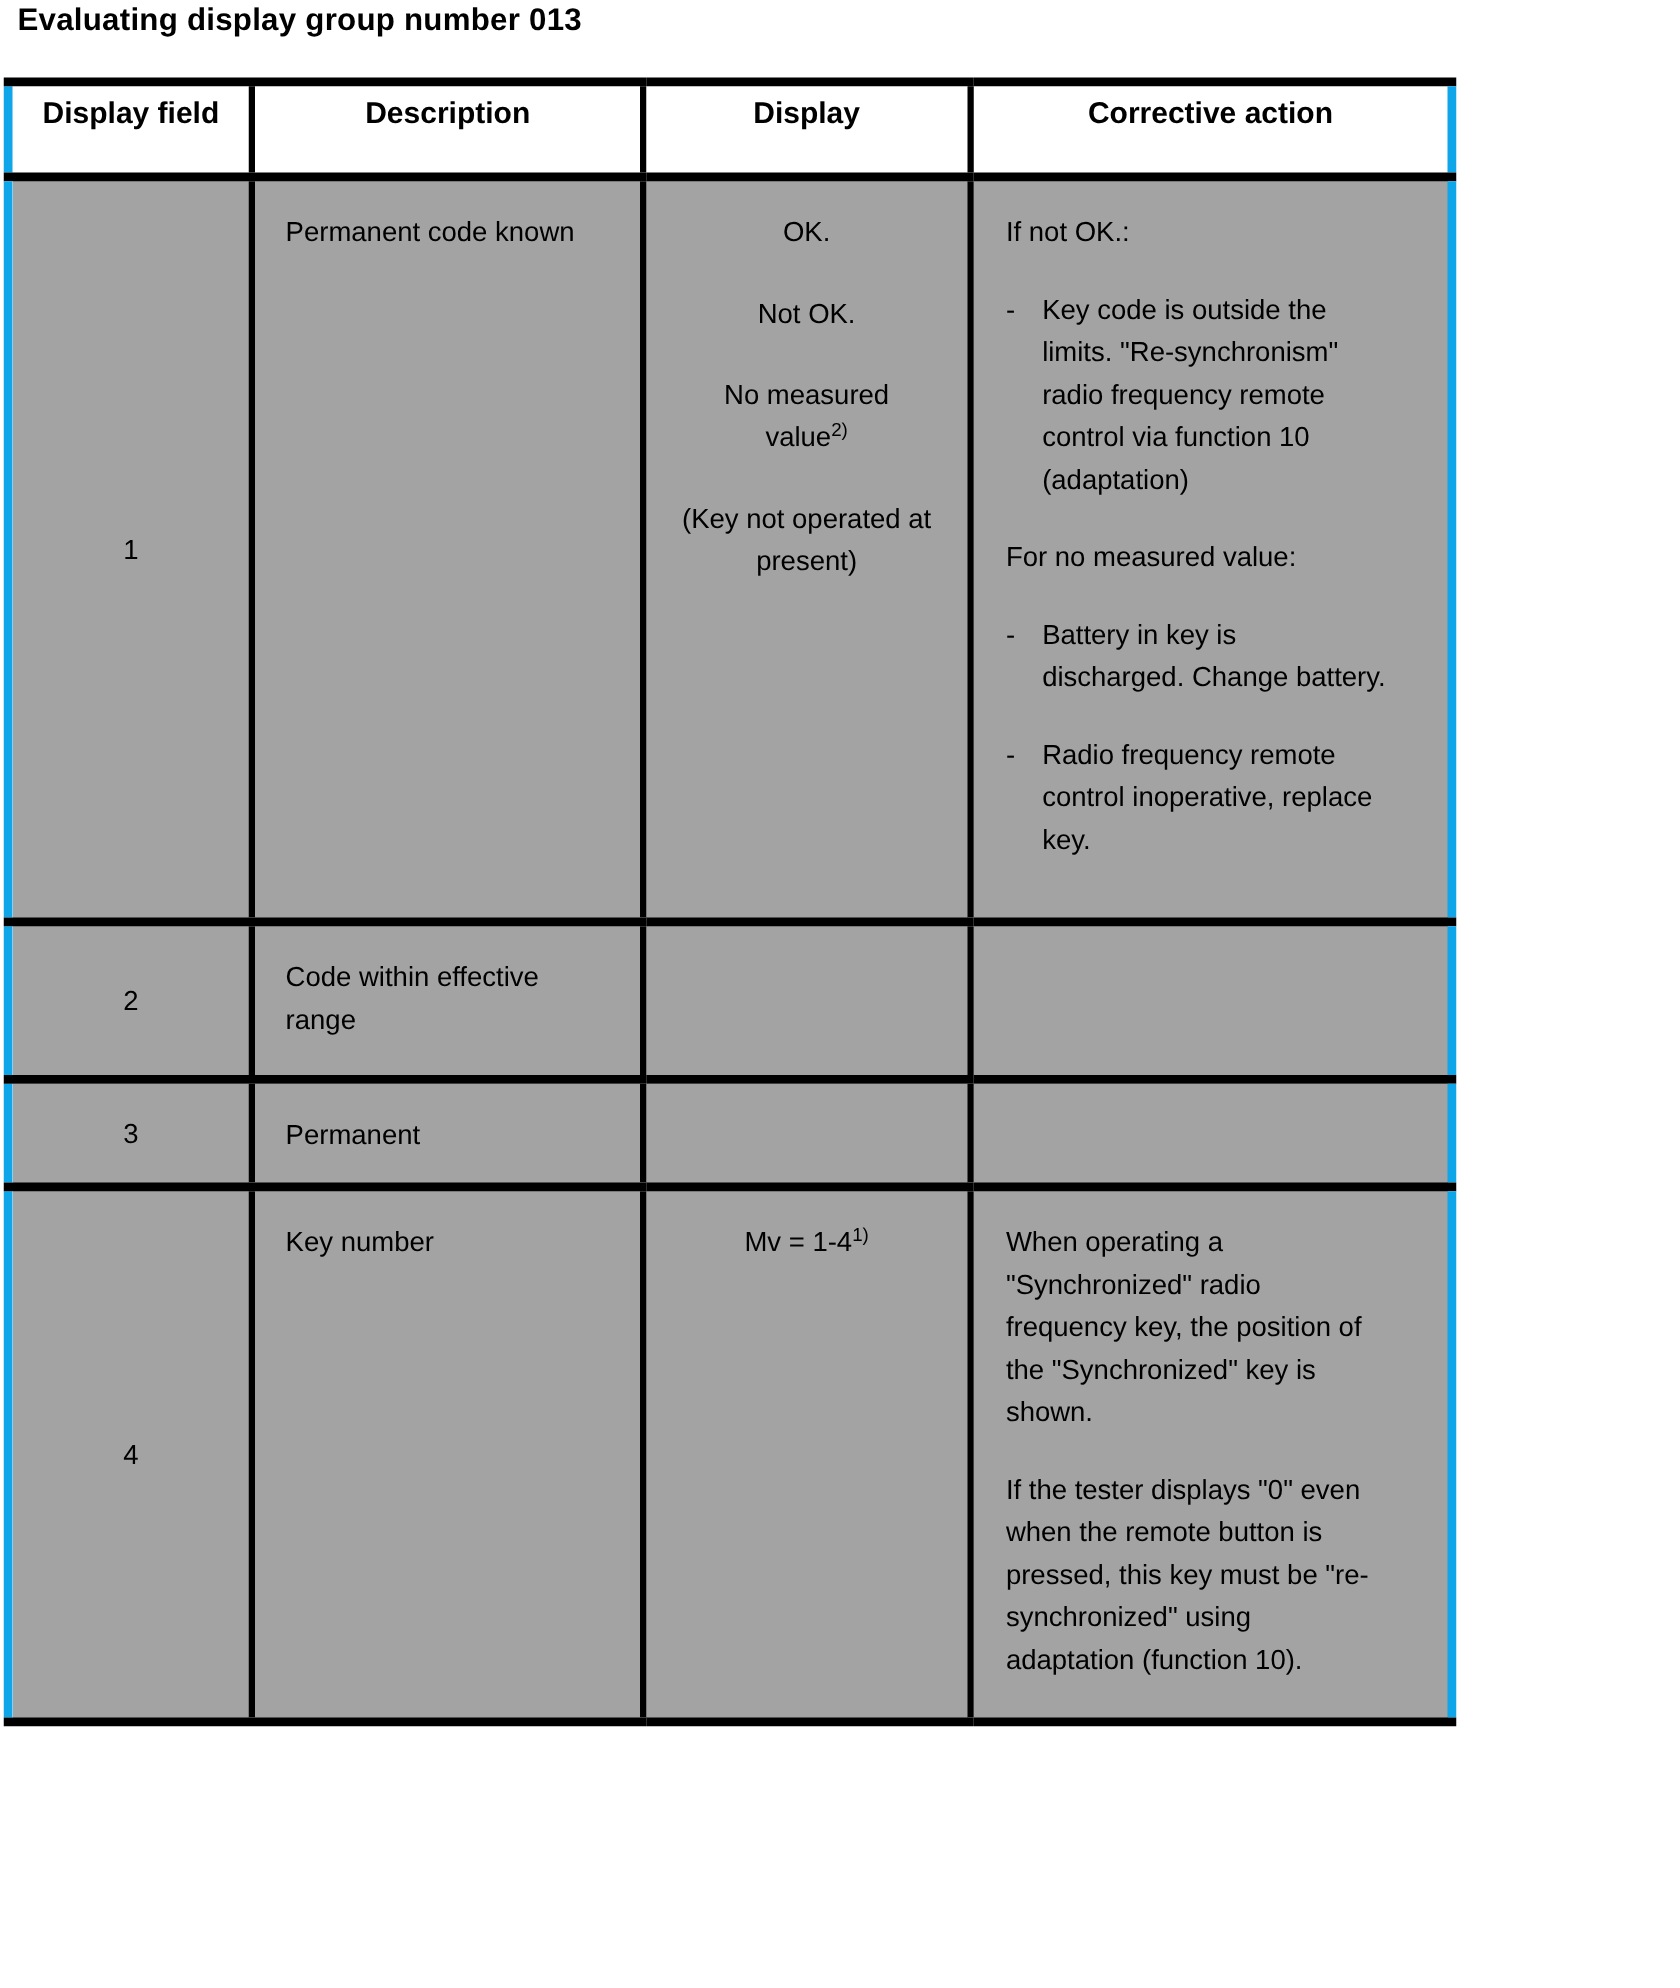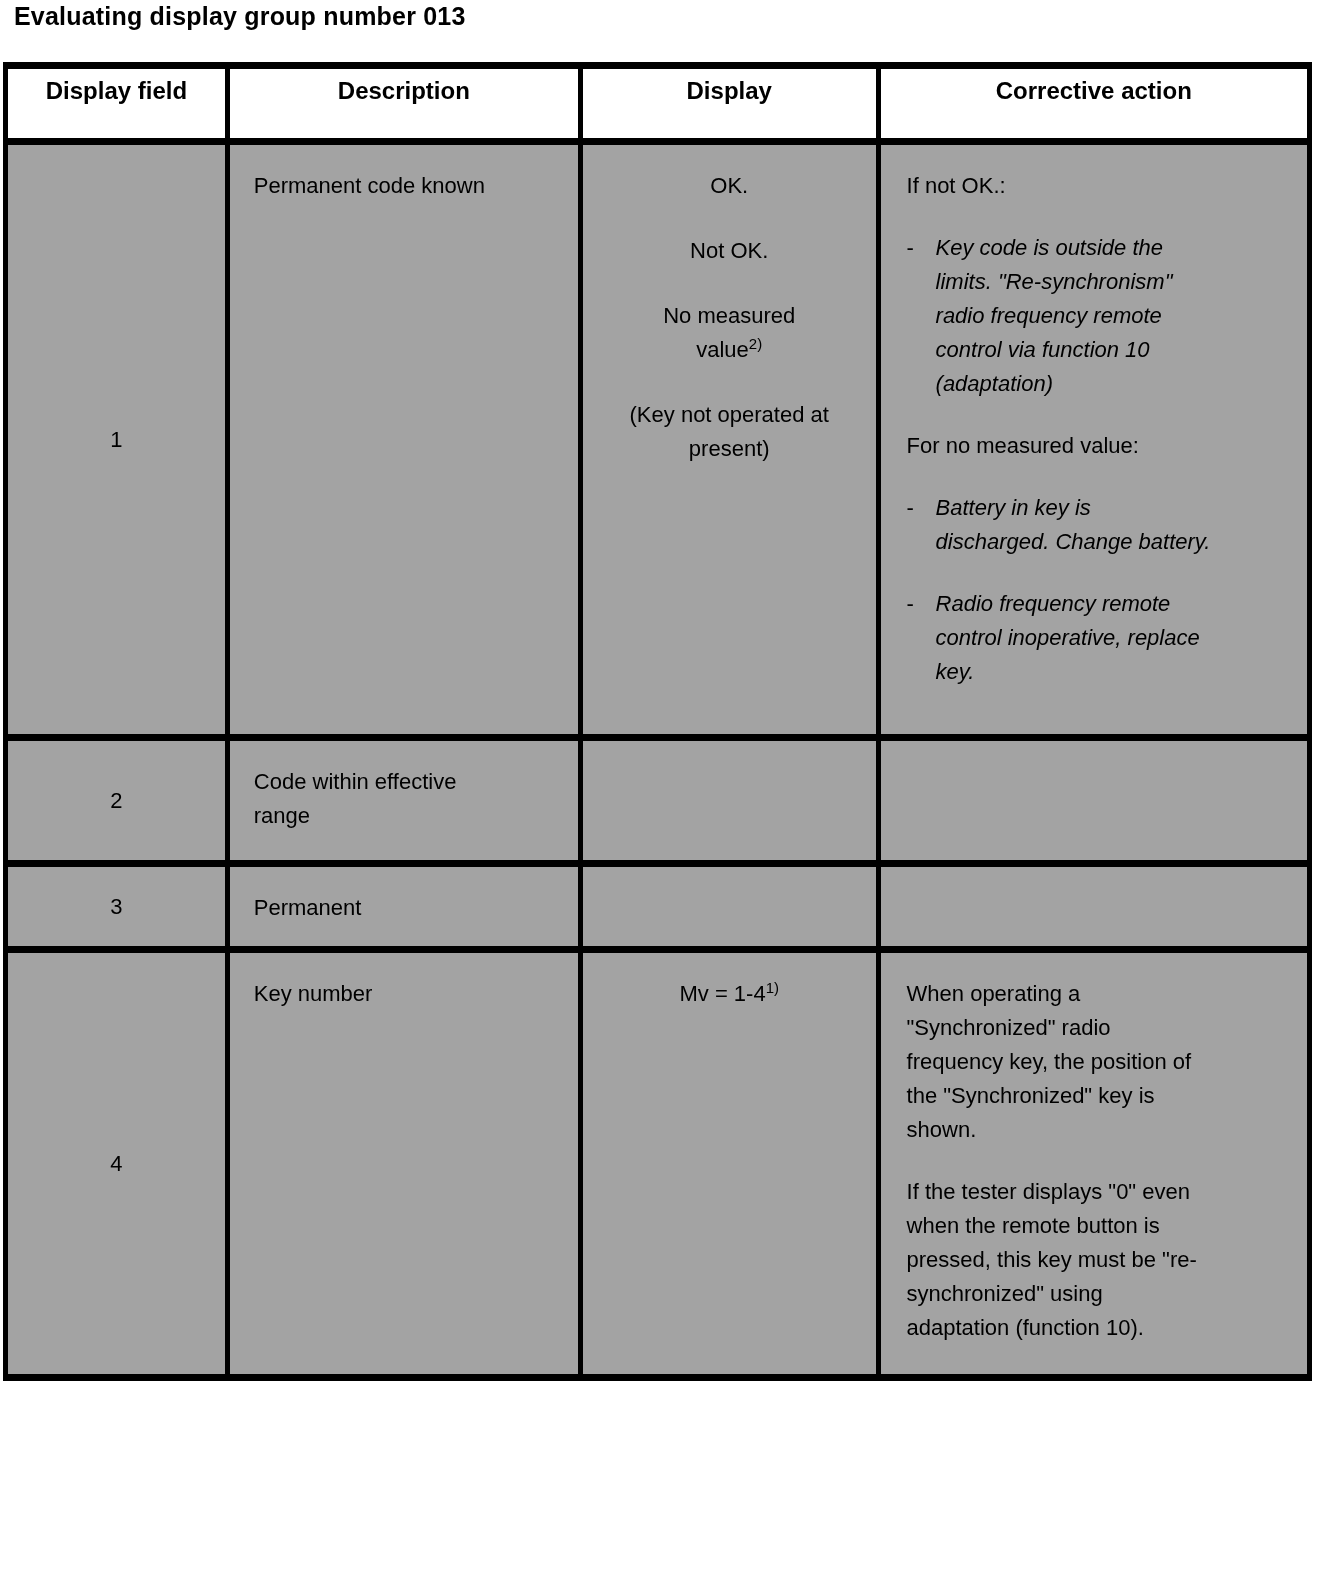--- a/index.html
+++ b/index.html
@@ -5,35 +5,35 @@
   * { box-sizing: border-box; }
   html, body { margin: 0; padding: 0; }
   body {
     width: 1344px;
     height: 1590px;
     background: #ffffff;
     color: #000000;
     font-family: "Liberation Sans", sans-serif;
     overflow: hidden;
   }
-  .page { width: 1312px; height: 1590px; background: #ffffff; }
+  .page { width: 1165px; height: 1590px; background: #ffffff; }
 
   .page-title {
     margin: 0;
     padding: 2px 0 0 14px;
     font-size: 25px;
     font-weight: 700;
     letter-spacing: 0.2px;
   }
 
   table.dg {
     border-collapse: collapse;
     table-layout: fixed;
     margin: 31px 0 0 3px;
-    border: 2px solid #0ea5e9;
+    border: 7px solid #0ea5e9;
   }
   table.dg th, table.dg td {
     border-left: 5px solid #000;
     border-right: 5px solid #000;
     border-top: 7px solid #000;
     border-bottom: 7px solid #000;
     overflow: hidden;
   }
   col.c1 { width: 225px; }
   col.c2 { width: 358px; }
@@ -68,21 +68,21 @@
   td.col-display { text-align: center; padding: 24px 10px 18px 10px; }
   td.col-corr { padding: 24px 14px 18px 26px; }
 
   .txt, .para, .fn-text { white-space: pre-line; }
 
   .display-item + .display-item { margin-top: 31px; }
 
   .corr-block + .corr-block { margin-top: 28px; }
   .bullet { display: flex; }
   .bullet .dash { flex: 0 0 29px; }
-  .bullet .txt { flex: 1 1 auto; font-style: italic; }
+  .bullet .txt { flex: 1 1 auto; }
 
   sup {
     font-size: 15px;
     line-height: 0;
     position: relative;
     top: -8px;
     vertical-align: baseline;
   }
 
   .footnotes {

